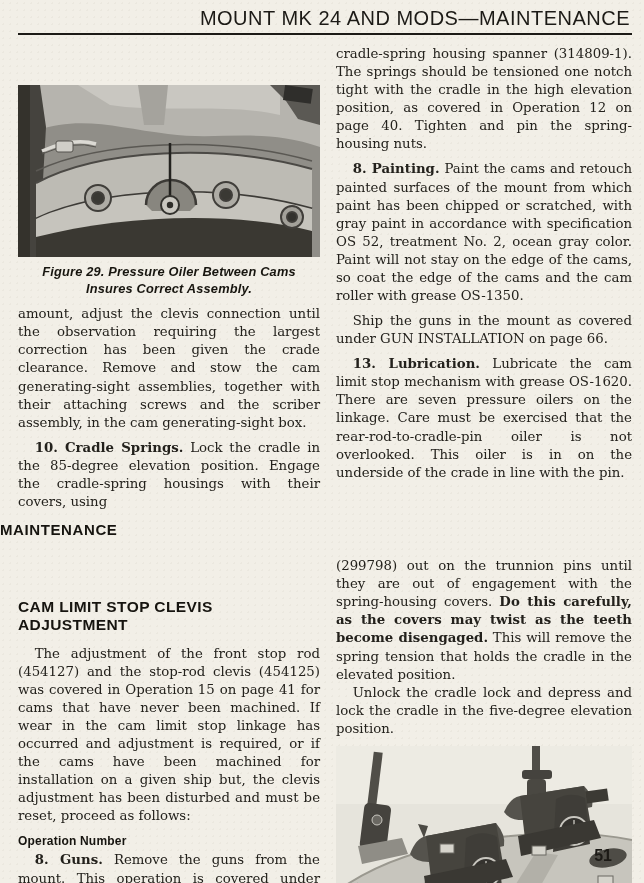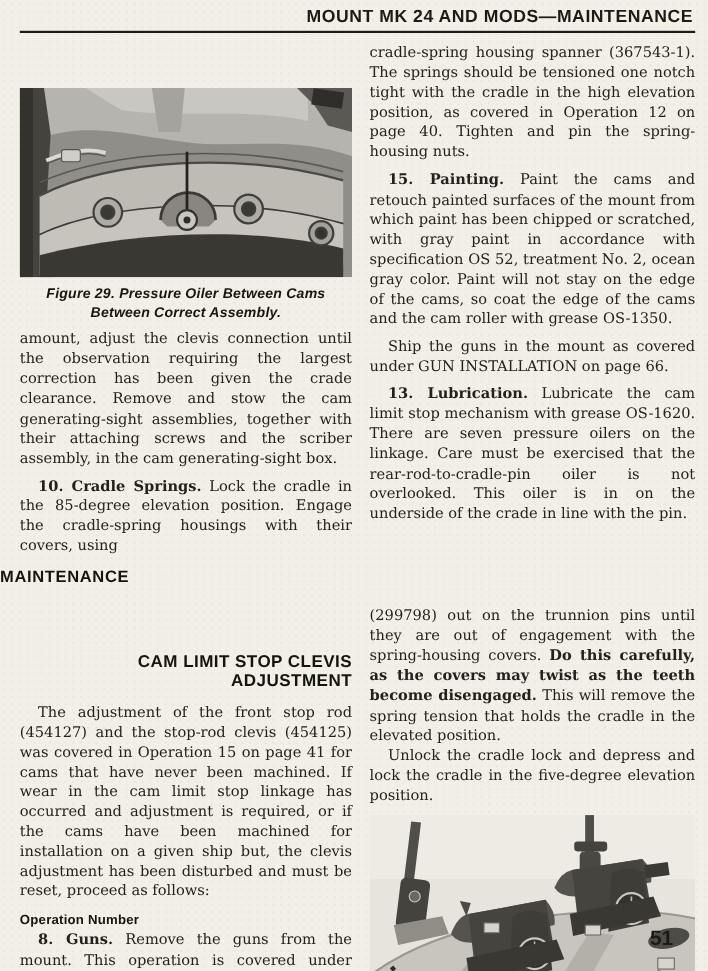--- a/index.html
+++ b/index.html
@@ -6,22 +6,22 @@
   .page{
     width:644px;height:883px;position:relative;overflow:hidden;
     background:#f2efe7;
     background-image:radial-gradient(rgba(60,50,30,0.04) 1px, transparent 1px);
     background-size:7px 7px;
     color:#24221d;
     font-family:"DejaVu Serif", serif;
   }
   .header{padding:7px 12px 0 16px;}
   .header-title{
-    font-family:"Liberation Sans", sans-serif;font-weight:bold;
-    font-size:16px;letter-spacing:.5px;color:#1c1a16;text-align:right;
+    font-family:"Liberation Sans", sans-serif;font-weight:normal;
+    font-size:20px;letter-spacing:.5px;color:#1c1a16;text-align:right;
     padding-right:2px;
   }
   .header-rule{border:0;border-top:2.5px solid #1c1a16;margin:3px 0 0 2px;}
 
   .cols{display:flex;gap:16px;padding:10px 12px 0 18px;}
   .col-l{width:302px;flex:none;margin-top:40px;}
   .col-r{width:296px;flex:none;}
   .top-section{min-height:399px;}
 
   p.body{
@@ -41,31 +41,30 @@
   }
   .maint-heading{
     font-family:"Liberation Sans", sans-serif;font-weight:bold;
     font-size:15px;letter-spacing:.6px;text-align:left;color:#16140f;
     margin:10px 0 9px;
   }
   .sec-heading{
     font-family:"Liberation Sans", sans-serif;font-weight:bold;
     font-size:15.5px;line-height:1.18;letter-spacing:.4px;color:#16140f;
     margin:1px 0 10px;
-    text-align:right;
   }
   .subheading{
     font-family:"Liberation Sans", sans-serif;font-weight:bold;
     font-size:12px;color:#16140f;margin:9px 0 3px;letter-spacing:.2px;
   }
   .fig30-wrap{margin-top:8px;}
   .page-number{
     position:absolute;right:32px;bottom:18px;
     font-family:"Liberation Sans", sans-serif;font-weight:bold;
-    font-size:19px;color:#1c1a16;
+    font-size:16px;color:#1c1a16;
   }
 </style>
 </head>
 <body>
 
 <div class="page">
 
   <div class="header">
     <div class="header-title">MOUNT MK 24 AND MODS—MAINTENANCE</div>
     <hr class="header-rule">
@@ -104,32 +103,32 @@
             <circle cx="208" cy="110" r="6" fill="#3a3934"></circle>
             <circle cx="274" cy="132" r="11" fill="#a3a19a"></circle>
             <circle cx="274" cy="132" r="5" fill="#33322e"></circle>
           </g>
           <circle cx="152" cy="120" r="9" fill="#c9c7c0" stroke="#33322e" stroke-width="2"></circle>
           <circle cx="152" cy="120" r="3.2" fill="#2e2d29"></circle>
         </svg>
       </div>
       <div class="fig-caption">
         <div>Figure 29.  Pressure Oiler Between Cams</div>
-        <div>Between Correct Assembly.</div>
+        <div>Insures Correct Assembly.</div>
       </div>
       <div>
           <p class="body noindent"><span>amount, adjust the clevis connection until the observation requiring the largest correction has been given the crade clearance.  Remove and stow the cam generating-sight assemblies, together with their attaching screws and the scriber assembly, in the cam generating-sight box.</span></p>
           <p class="body gap"><span class="b">10. Cradle Springs.</span><span>  Lock the cradle in the 85-degree elevation position.  Engage the cradle-spring housings with their covers, using</span></p>
         </div>
     </div>
 
     <div class="col-r">
       <div>
-          <p class="body noindent"><span>cradle-spring housing spanner (367543-1).  The springs should be tensioned one notch tight with the cradle in the high elevation position, as covered in Operation 12 on page 40.  Tighten and pin the spring-housing nuts.</span></p>
-          <p class="body gap"><span class="b">15. Painting.</span><span>  Paint the cams and retouch painted surfaces of the mount from which paint has been chipped or scratched, with gray paint in accordance with specification OS 52, treatment No. 2, ocean gray color.  Paint will not stay on the edge of the cams, so coat the edge of the cams and the cam roller with grease OS-1350.</span></p>
+          <p class="body noindent"><span>cradle-spring housing spanner (314809-1).  The springs should be tensioned one notch tight with the cradle in the high elevation position, as covered in Operation 12 on page 40.  Tighten and pin the spring-housing nuts.</span></p>
+          <p class="body gap"><span class="b">8. Painting.</span><span>  Paint the cams and retouch painted surfaces of the mount from which paint has been chipped or scratched, with gray paint in accordance with specification OS 52, treatment No. 2, ocean gray color.  Paint will not stay on the edge of the cams, so coat the edge of the cams and the cam roller with grease OS-1350.</span></p>
           <p class="body gap"><span>Ship the guns in the mount as covered under GUN INSTALLATION on page 66.</span></p>
           <p class="body gap"><span class="b">13. Lubrication.</span><span>  Lubricate the cam limit stop mechanism with grease OS-1620.  There are seven pressure oilers on the linkage.  Care must be exercised that the rear-rod-to-cradle-pin oiler is not overlooked.  This oiler is in on the underside of the crade in line with the pin.</span></p>
         </div>
     </div>
 
   </div>
 
   <div class="maint-heading">MAINTENANCE</div>
 
   <div class="cols">

